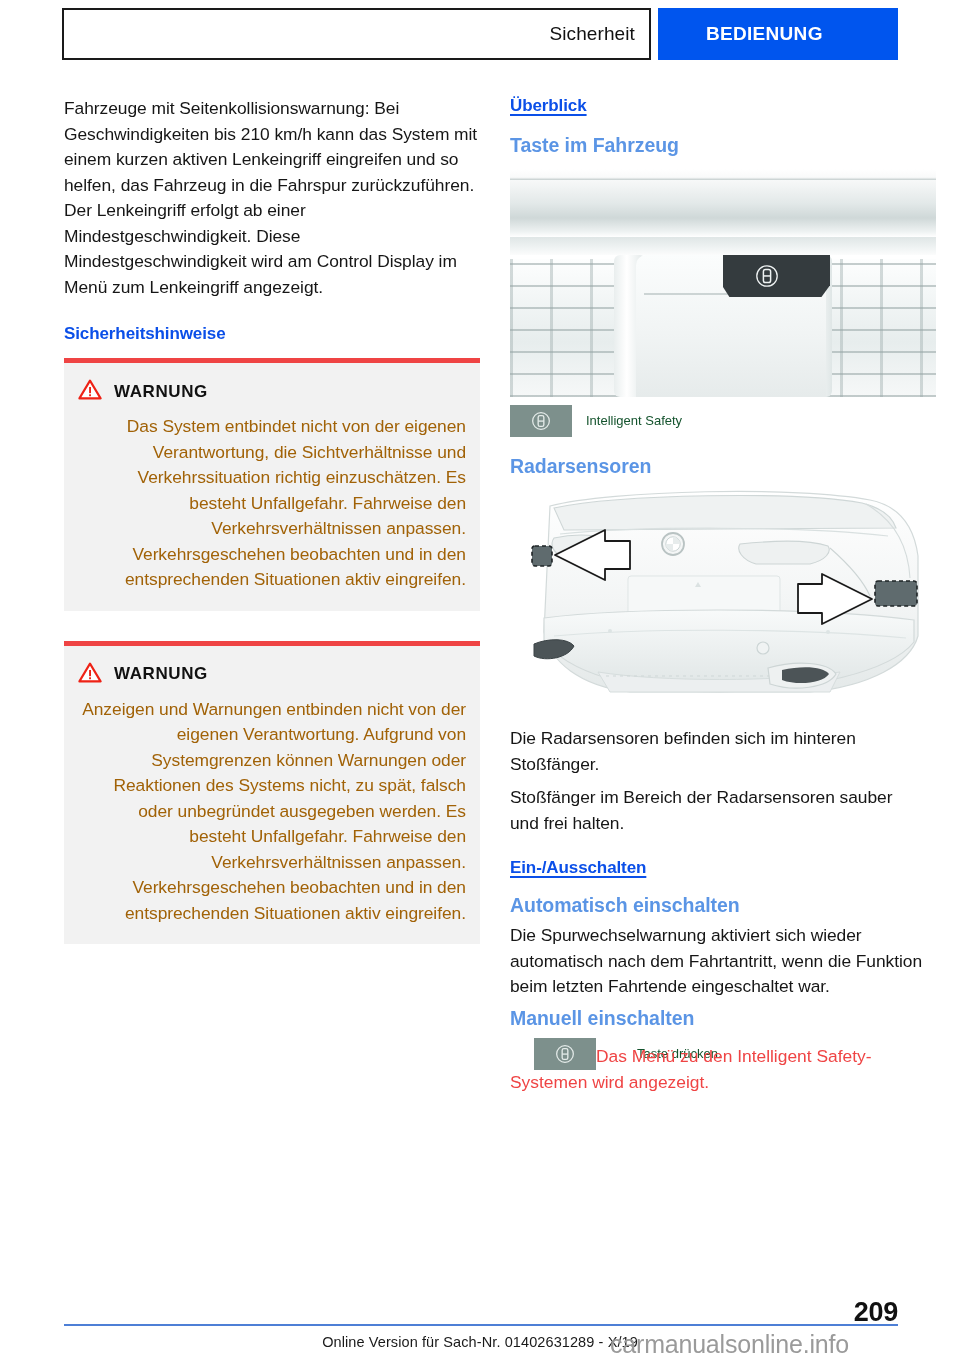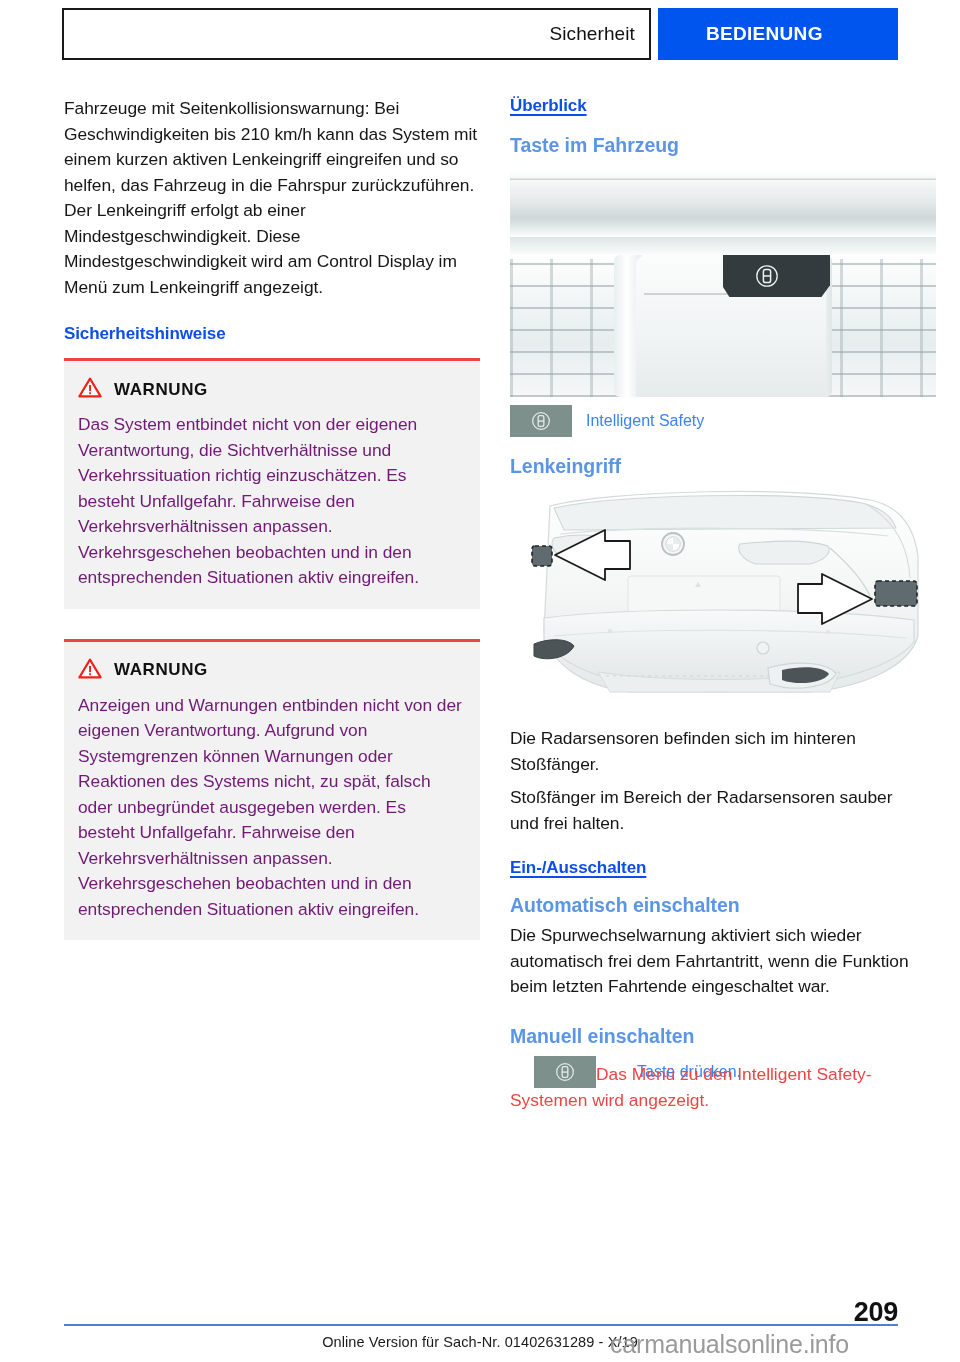--- a/index.html
+++ b/index.html
@@ -98,43 +98,44 @@
     margin: 0;
     font-size: 19.5px;
     font-weight: bold;
     color: #5b95e5;
     letter-spacing: -0.05px;
   }
 
   
   .warn-box {
     background: #f2f2f2;
-    border-top: 3px solid #ef4444;
+    border-top: 5px solid #ef4444;
     padding: 16px 14px 18px 14px;
     box-sizing: border-box;
     width: 416px;
+    text-align: right;
   }
   .warn-head {
     display: flex;
     align-items: center;
     gap: 12px;
     margin-bottom: 10px;
   }
   .warn-title {
     font-size: 17px;
     font-weight: bold;
     color: #111111;
     letter-spacing: 0.6px;
   }
   .warn-icon { display: block; }
   .warn-text {
     margin: 0;
     font-size: 17.4px;
     line-height: 25.5px;
-    color: #701a75;
+    color: #a16207;
     letter-spacing: -0.05px;
   }
 
   
   .figure {
     width: 426px;
     background: #ffffff;
     position: relative;
     overflow: hidden;
   }
@@ -202,23 +203,23 @@
     width: 62px;
     height: 32px;
     background: #7d908c;
     display: flex;
     align-items: center;
     justify-content: center;
     flex: none;
   }
   .icon-badge.indent { margin-left: 24px; }
   .icon-caption {
-    font-size: 16px;
+    font-size: 13px;
     line-height: 25.5px;
-    color: #3b82f6;
+    color: #14532d;
     margin-left: 14px;
     padding-top: 3px;
   }
   .step-text {
     font-size: 17.4px;
     line-height: 25.5px;
     color: #ef4444;
     margin: 0;
   }
 
@@ -336,21 +337,21 @@
     <span class="icon-badge">
       <svg width="20" height="20" viewBox="0 0 24 24" aria-hidden="true">
         <circle cx="12" cy="12" r="10" fill="none" stroke="#e4ebe9" stroke-width="1.5"></circle>
         <rect x="8.6" y="5.6" width="6.8" height="12.8" rx="2" fill="none" stroke="#e4ebe9" stroke-width="1.6"></rect>
         <rect x="8.6" y="11.3" width="6.8" height="1.6" fill="#e4ebe9"></rect>
       </svg>
     </span>
     <span class="icon-caption">Intelligent Safety</span>
   </div>
 
-  <h3 class="heading-lightblue" style="margin-top:18px;">Lenkeingriff</h3>
+  <h3 class="heading-lightblue" style="margin-top:18px;">Radarsensoren</h3>
 
   <div class="figure fig-car" style="margin-top:8px;">
     <svg class="car-svg" width="426" height="230" viewBox="0 0 426 230" aria-hidden="true">
       <defs>
         <linearGradient id="bodyG" x1="0" y1="0" x2="0" y2="1">
           <stop offset="0%" stop-color="#ffffff"></stop>
           <stop offset="55%" stop-color="#f3f5f5"></stop>
           <stop offset="100%" stop-color="#e4e9e9"></stop>
         </linearGradient>
         <linearGradient id="bumpG" x1="0" y1="0" x2="0" y2="1">
@@ -402,23 +403,23 @@
       <path d="M312 98 L312 88 L362 113 L312 138 L312 127 L288 127 L288 98 Z" fill="#ffffff" stroke="#1a1a1a" stroke-width="1.8" stroke-linejoin="round"></path>
     </svg>
   </div>
 
   <p class="body-text" style="margin-top:10px;">Die Radarsensoren befinden sich im hinteren Stoßfänger.</p>
   <p class="body-text">Stoßfänger im Bereich der Radarsensoren sauber und frei halten.</p>
 
   <h2 class="heading-blue" style="margin-top:22px;">Ein-/Ausschalten</h2>
 
   <h3 class="heading-lightblue" style="margin-top:16px;">Automatisch einschalten</h3>
-  <p class="body-text" style="margin-top:6px;">Die Spurwechselwarnung aktiviert sich wieder automatisch frei dem Fahrtantritt, wenn die Funktion beim letzten Fahrtende eingeschaltet war.</p>
-
-  <h3 class="heading-lightblue" style="margin-top:25px;">Manuell einschalten</h3>
+  <p class="body-text" style="margin-top:6px;">Die Spurwechselwarnung aktiviert sich wieder automatisch nach dem Fahrtantritt, wenn die Funktion beim letzten Fahrtende eingeschaltet war.</p>
+
+  <h3 class="heading-lightblue" style="margin-top:7px;">Manuell einschalten</h3>
 
   <div class="icon-row" style="margin-top:8px;gap:27px;">
     <span class="icon-badge indent">
       <svg width="20" height="20" viewBox="0 0 24 24" aria-hidden="true">
         <circle cx="12" cy="12" r="10" fill="none" stroke="#e4ebe9" stroke-width="1.5"></circle>
         <rect x="8.6" y="5.6" width="6.8" height="12.8" rx="2" fill="none" stroke="#e4ebe9" stroke-width="1.6"></rect>
         <rect x="8.6" y="11.3" width="6.8" height="1.6" fill="#e4ebe9"></rect>
       </svg>
     </span>
     <span class="icon-caption">Taste drücken.</span>

